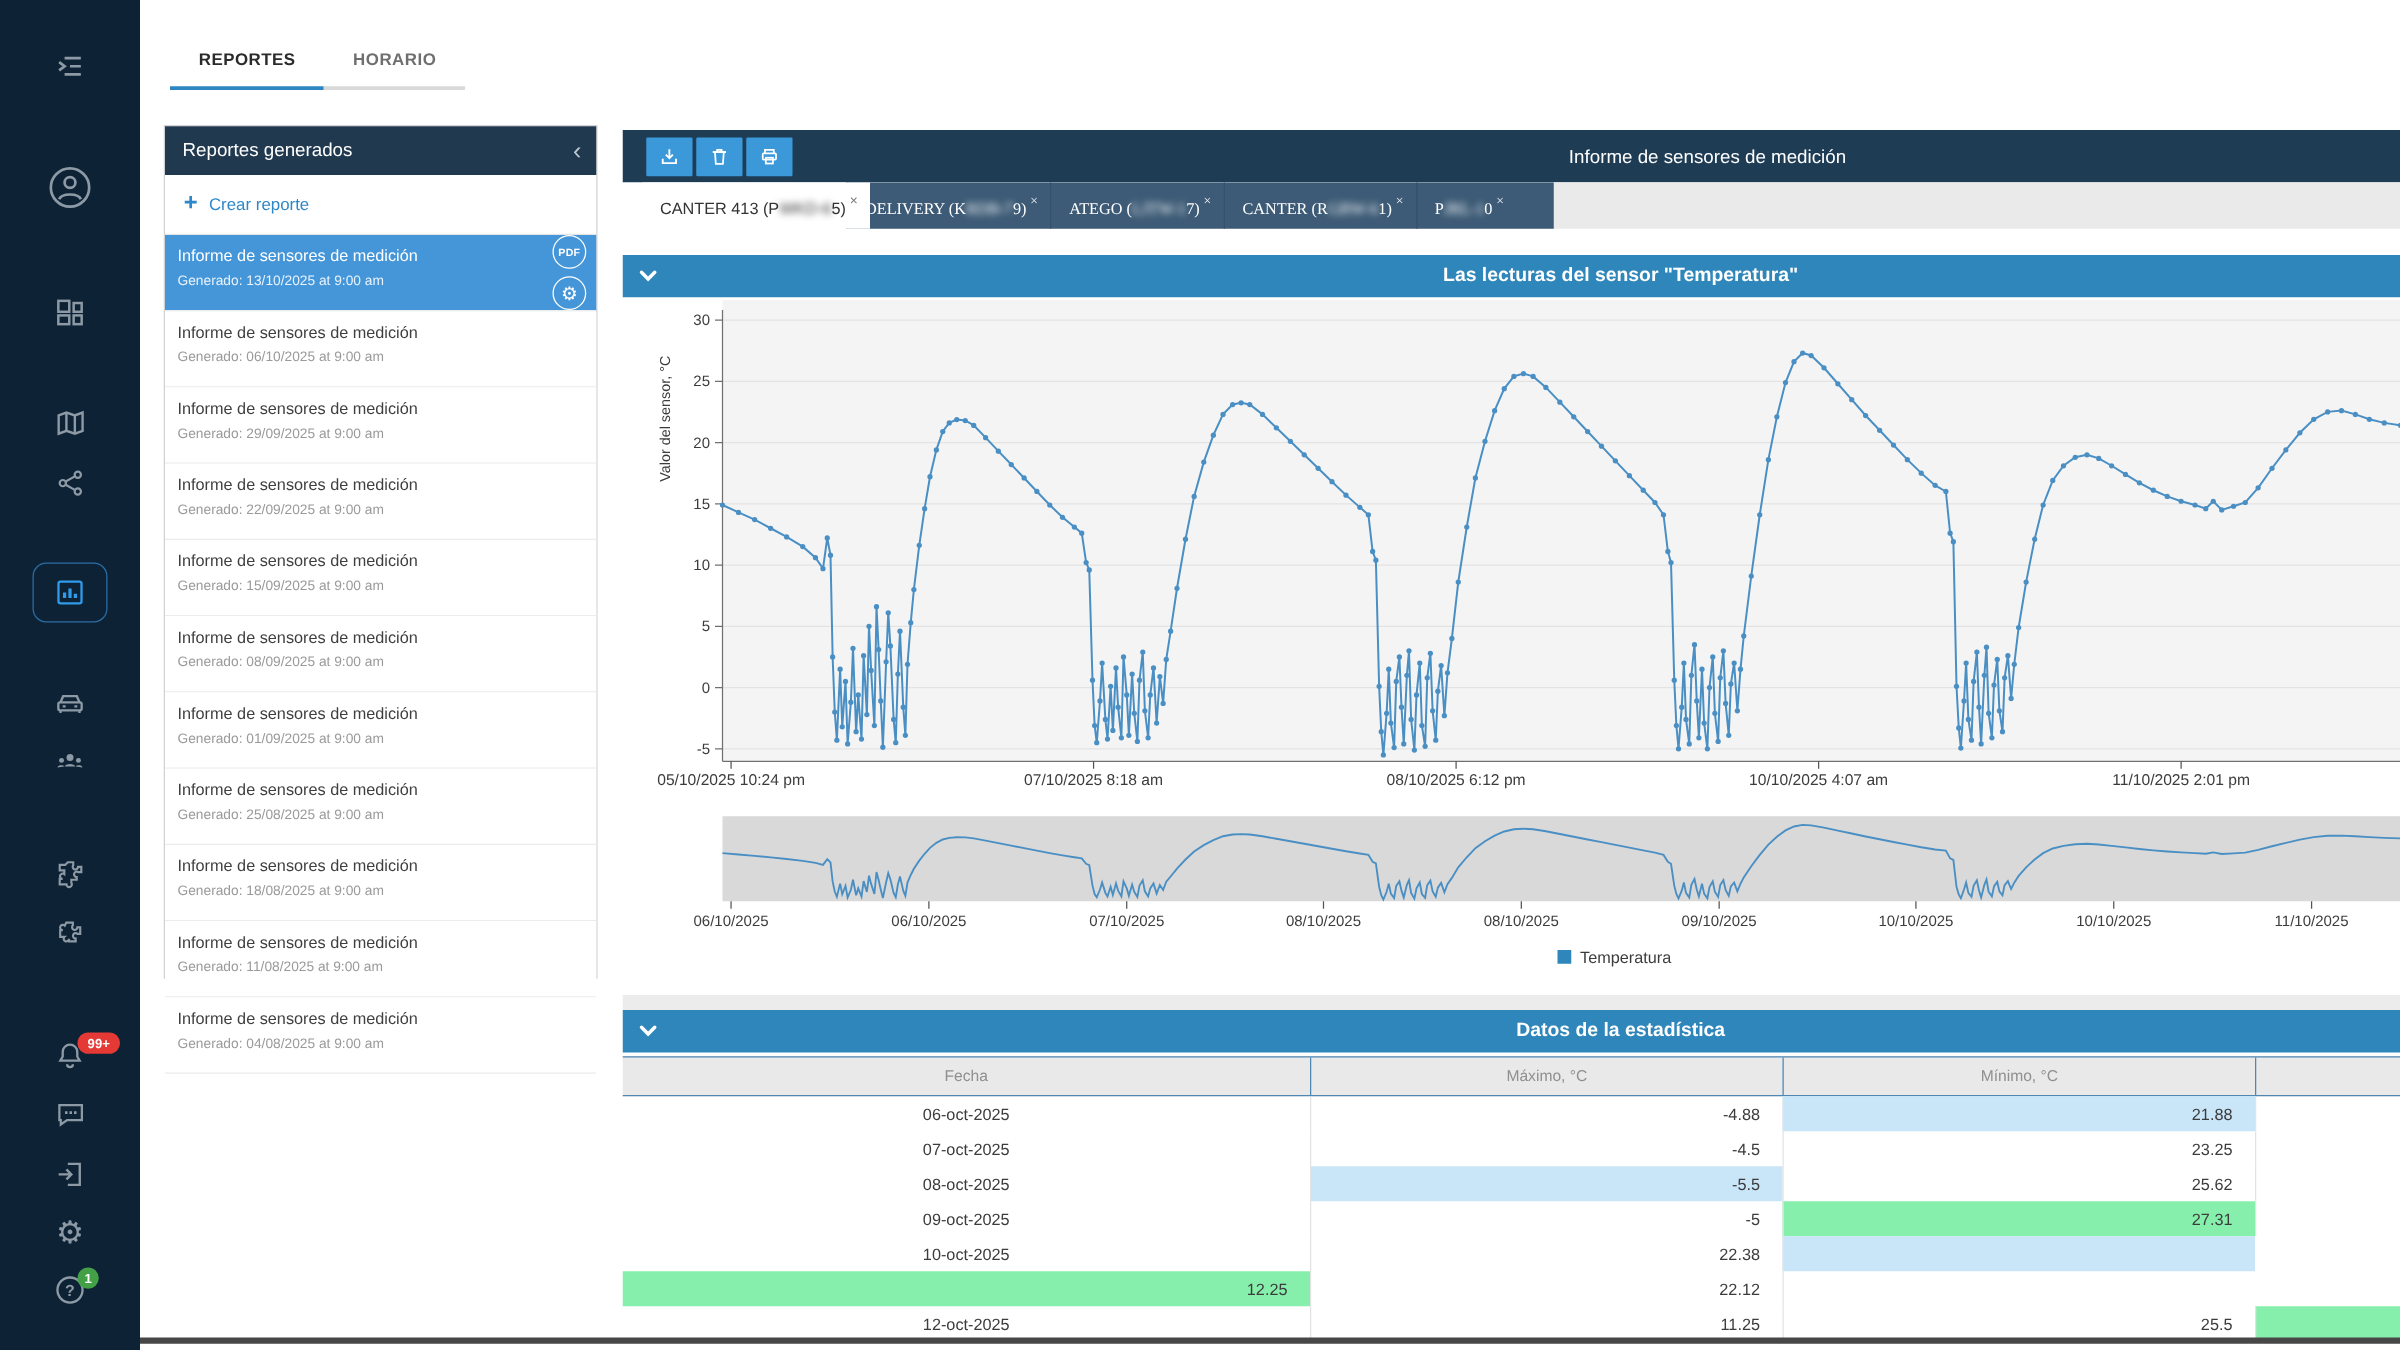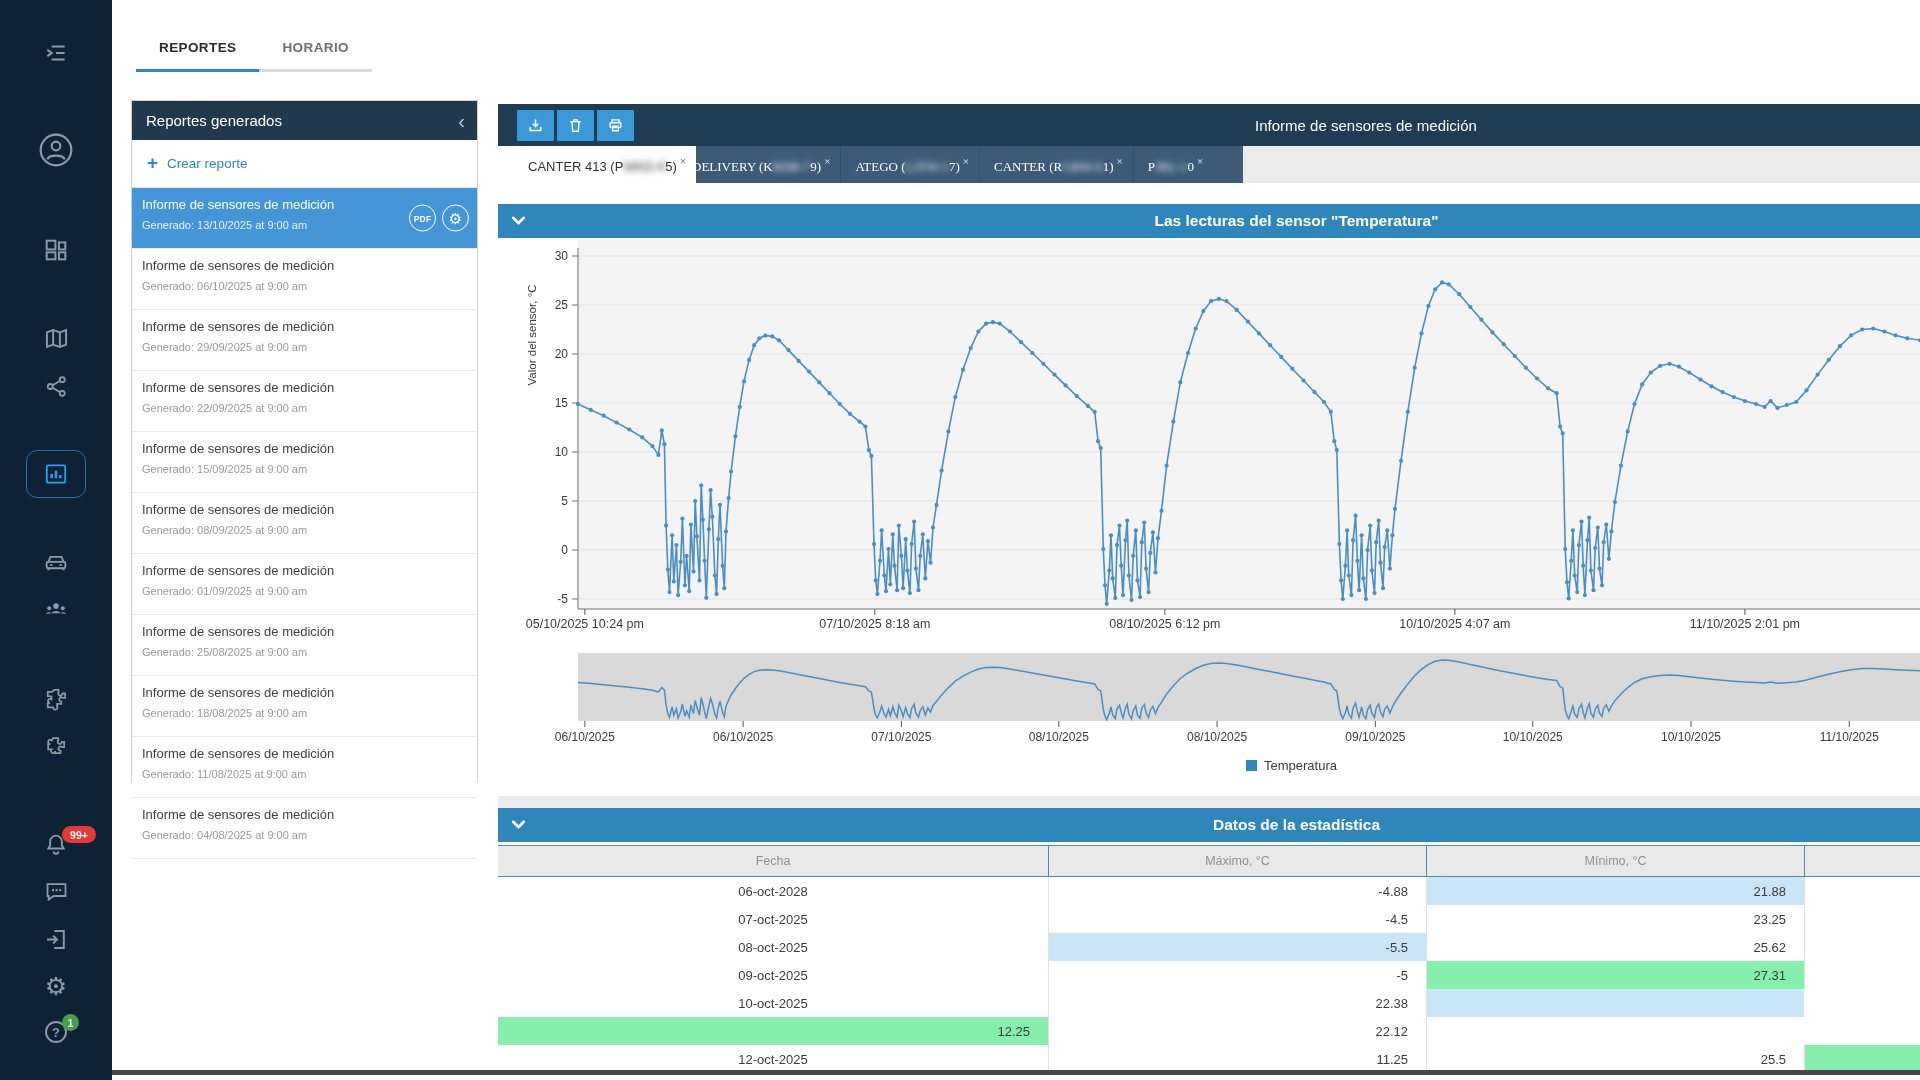--- a/index.html
+++ b/index.html
@@ -33,21 +33,21 @@
   .create-row{height:47px;display:flex;align-items:center;border-bottom:1px solid #e5e5e5;cursor:pointer;}
   .create-row .plus{color:#2d87c9;font-size:19px;font-weight:bold;margin:0 9px 2px 15px;}
   .create-row .lbl{color:#2d87c9;font-size:13.5px;}
   .rl-item{position:relative;height:61px;border-bottom:1px solid #ececec;box-sizing:border-box;
            padding:9px 10px 0 10px;cursor:pointer;background:#fff;}
   .rl-item .t{font-size:13px;color:#3f3f3f;}
   .rl-item .g{font-size:11px;color:#9a9a9a;margin-top:7px;}
   .rl-item.selected{background:#4596d8;}
   .rl-item.selected .t{color:#fff;}
   .rl-item.selected .g{color:#e8f2fb;}
-  .rl-icons{position:absolute;right:8px;top:50%;transform:translateY(-50%);display:flex;gap:6px;}
+  .rl-icons{position:absolute;right:8px;top:50%;transform:translateY(-50%);display:flex;gap:6px;flex-direction:column;}
   .circ{width:27px;height:27px;border:1.6px solid #fff;border-radius:50%;color:#fff;
         display:flex;align-items:center;justify-content:center;cursor:pointer;box-sizing:border-box;}
   .circ.pdf{font-size:8.5px;font-weight:bold;letter-spacing:.2px;}
   .circ.gear{font-size:15px;}
 
   
   #report-area{position:absolute;left:498px;top:104px;width:1422px;height:976px;overflow:hidden;background:#fff;}
   #report-inner{position:relative;width:1597px;height:976px;}
 
   #toolbar{position:absolute;left:0;top:0;width:1597px;height:42px;background:#1f3c55;display:flex;align-items:center;}
@@ -683,21 +683,21 @@
       </div>
 
       <div id="stats-table-header">
           <div class="hc">Fecha</div>
           <div class="hc">Máximo, °C</div>
           <div class="hc">Mínimo, °C</div>
           <div class="hc"></div>
         </div>
       <div id="stats-rows">
           <div class="srow">
-            <div class="scell date">06-oct-2028</div>
+            <div class="scell date">06-oct-2025</div>
             <div class="scell num">-4.88</div>
             <div class="scell num hl-blue">21.88</div>
             <div class="scell"></div>
           </div>
           <div class="srow">
             <div class="scell date">07-oct-2025</div>
             <div class="scell num">-4.5</div>
             <div class="scell num">23.25</div>
             <div class="scell"></div>
           </div>

